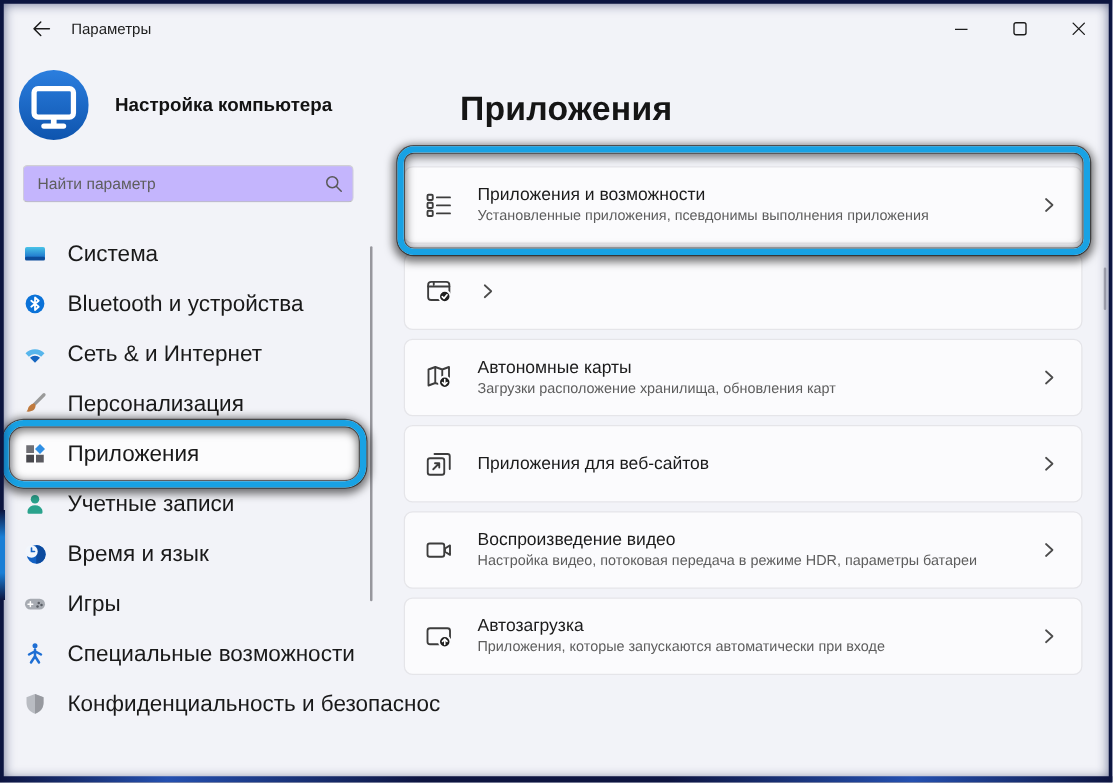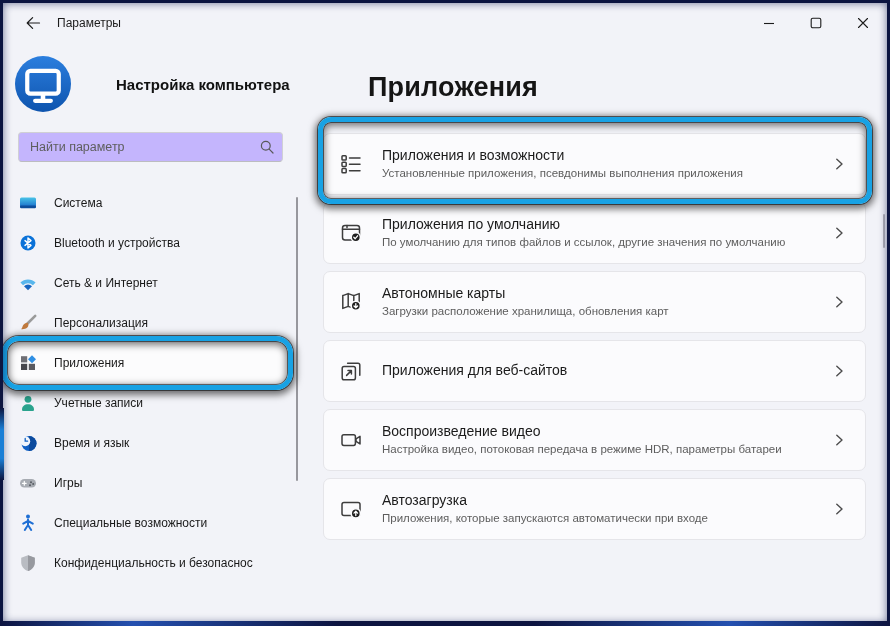--- a/index.html
+++ b/index.html
@@ -19,39 +19,39 @@
   
   .titlebar { position:absolute; top:4px; left:4px; right:4px; height:38px; z-index:2;padding-left:29px; }
   .back-btn { position:absolute; left:12px; top:2px; width:34px; height:34px;
     background:none; border:none; display:flex; align-items:center; justify-content:center; cursor:pointer; }
   .titlebar-title { position:absolute; left:53px; top:12px; font-size:12px; color:#1c1c1c; }
   .win-controls { position:absolute; right:0; top:0; height:38px; display:flex; }
   .win-btn { width:47px; height:38px; background:none; border:none; display:flex;
     align-items:center; justify-content:center; cursor:pointer; }
 
   
-  .profile { position:absolute; left:15px; top:56px; display:flex; align-items:center; z-index:2;gap:24px; }
+  .profile { position:absolute; left:15px; top:56px; display:flex; align-items:center; z-index:2; }
   .avatar { width:56px; height:56px; display:block; }
   .profile-name { margin-left:21px; font-size:15px; font-weight:bold; color:#121212; }
 
   
   .search-box { position:absolute; left:18px; top:132px; width:265px; height:30px; z-index:2;
     background:#c4b5fd; border:1px solid #d0d0d4; border-bottom-color:#bcbcc0; border-radius:4px;
     display:flex; align-items:center; box-sizing:border-box; }
   .search-input { flex:1; border:none; outline:none; background:transparent; min-width:0;
     font-size:12.5px; padding:0 4px 0 11px; color:#222; font-family:inherit; }
   .search-input::placeholder { color:#5e5e5e; }
   .search-icon-wrap { width:30px; display:flex; justify-content:center; flex:none; }
 
   
   .nav { position:absolute; left:5px; top:183px; width:285px; z-index:2; }
   .nav-item { height:40px; display:flex; align-items:center; padding-left:13px; border-radius:5px; cursor:pointer; }
   .nav-item.highlighted { background:#fcfcfd; }
   .nav-icon { width:20px; height:20px; margin-right:16px; flex:none; display:flex; }
-  .nav-label { font-size:12px; color:#191919; white-space:nowrap; }
+  .nav-label { font-size:18px; color:#191919; white-space:nowrap; }
   .sidebar-scrollbar { position:absolute; left:296px; top:197px; width:2px; height:284px;
     background:#97979d; border-radius:2px; z-index:2; cursor:pointer; }
   .main-scrollbar { position:absolute; left:883px; top:214px; width:2px; height:34px;
     background:#b4b4ba; border-radius:2px; z-index:2; cursor:pointer; }
 
   
   .page-title { position:absolute; left:368px; top:72px; font-size:27px; font-weight:600;
     color:#151515; z-index:2; letter-spacing:0.2px; }
   .cards { position:absolute; left:323px; top:133px; width:543px; display:flex;
     flex-direction:column; gap:7px; z-index:2; }
@@ -288,24 +288,20 @@
     <span class="card-icon">
       <svg width="24" height="24" viewBox="0 0 24 24">
         <g fill="none" stroke="#3d3d3d" stroke-width="1.5" stroke-linecap="round">
             <rect x="3.5" y="4.5" width="17" height="14.5" rx="2.5"></rect>
             <path d="M3.5 8.2 H20.5 M8 4.5 V6.6"></path>
           </g>
         <circle cx="16.8" cy="16.2" r="4.6" fill="#1f1f1f" stroke="#fbfbfd" stroke-width="1.6"></circle>
         <path d="M14.8 16.3 l1.4 1.4 2.4-2.9" stroke="#fff" stroke-width="1.3" fill="none" stroke-linecap="round" stroke-linejoin="round"></path>
         </svg>
     </span>
-    <div class="card-text">
-      <div class="card-title">Приложения по умолчанию</div>
-      <div class="card-subtitle">По умолчанию для типов файлов и ссылок, другие значения по умолчанию</div>
-    </div>
     <span class="chevron">
       <svg width="16" height="16" viewBox="0 0 16 16">
           <path d="M5.8 3.2 L11 8 L5.8 12.8" stroke="#4c4c4c" stroke-width="1.4" fill="none" stroke-linecap="round" stroke-linejoin="round"></path>
         </svg>
     </span>
   </div>
 
   <div class="card">
     <span class="card-icon">
       <svg width="24" height="24" viewBox="0 0 24 24">

